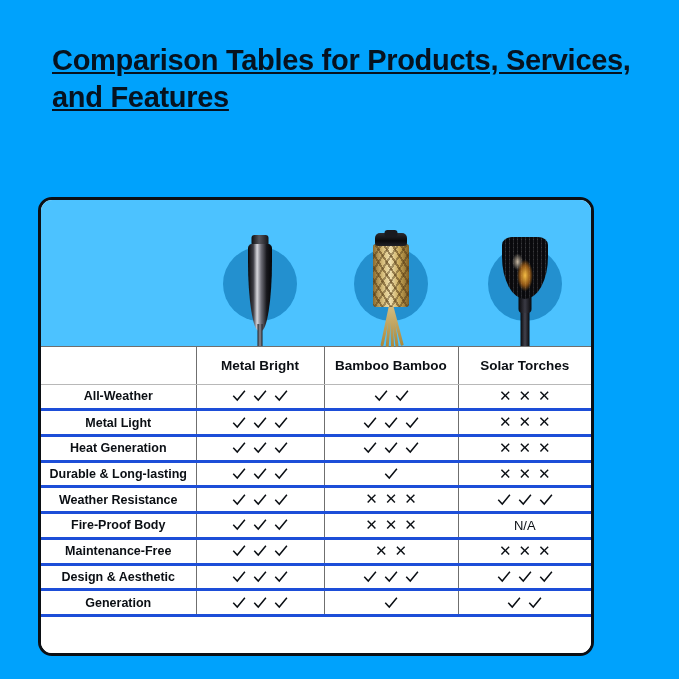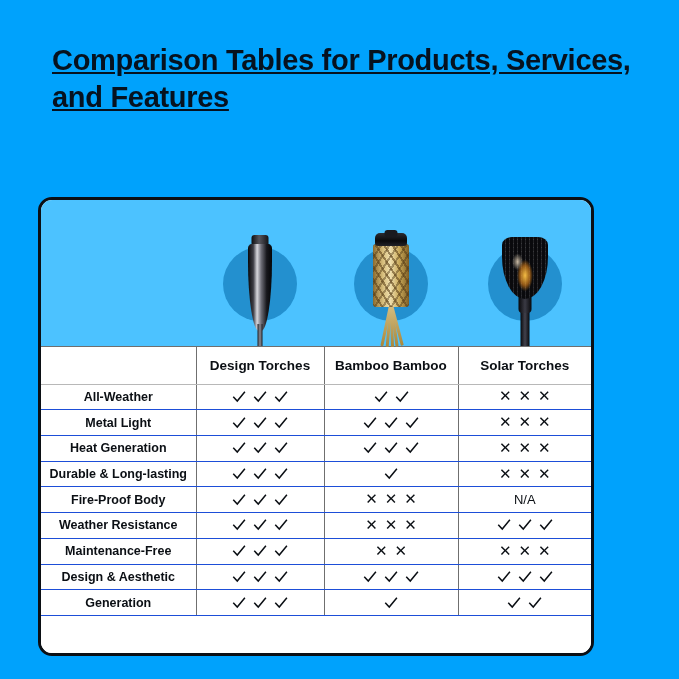--- a/index.html
+++ b/index.html
@@ -175,21 +175,21 @@
     text-align: center;
     font-size: 13.5px;
     font-weight: bold;
     color: #0b0f14;
   }
   .name-row td.feature-blank { border-left: 0; }
 
   
   .data-row td {
     height: 22px;
-    border-bottom: 1px solid #1d4ed8;
+    border-bottom: 3px solid #1d4ed8;
     border-left: 1px solid #6f6f6f;
     text-align: center;
     vertical-align: middle;
   }
   .data-row td.feature-label {
     border-left: 0;
     font-size: 12.5px;
     font-weight: bold;
     color: #0b0f14;
     text-align: center;
@@ -276,21 +276,21 @@
               <div class="solar-pole"></div>
               <div class="solar-neck"></div>
               <div class="solar-head"></div>
             </div>
           </div>
         </td>
       </tr>
 
       <tr class="name-row">
         <td class="feature-blank"></td>
-        <td>Design Torches</td>
+        <td>Metal Bright</td>
         <td>Bamboo Bamboo</td>
         <td>Solar Torches</td>
       </tr>
 
       <tr class="data-row">
           <td class="feature-label">All-Weather</td>
           <td>
             <div class="marks">
               <svg viewBox="0 0 16 16" class="mk-check">
                 <path d="M2 8.4 L6 12.6 L14.2 2.6" fill="none" stroke="#0b0f14" stroke-width="1.7" stroke-linecap="square"></path>
@@ -417,20 +417,56 @@
           </td>
           <td>
             <div class="marks">
               <span class="mk-x">✕</span>
               <span class="mk-x">✕</span>
               <span class="mk-x">✕</span>
             </div>
           </td>
         </tr>
         <tr class="data-row">
+          <td class="feature-label">Weather Resistance</td>
+          <td>
+            <div class="marks">
+              <svg viewBox="0 0 16 16" class="mk-check">
+                <path d="M2 8.4 L6 12.6 L14.2 2.6" fill="none" stroke="#0b0f14" stroke-width="1.7" stroke-linecap="square"></path>
+              </svg>
+              <svg viewBox="0 0 16 16" class="mk-check">
+                <path d="M2 8.4 L6 12.6 L14.2 2.6" fill="none" stroke="#0b0f14" stroke-width="1.7" stroke-linecap="square"></path>
+              </svg>
+              <svg viewBox="0 0 16 16" class="mk-check">
+                <path d="M2 8.4 L6 12.6 L14.2 2.6" fill="none" stroke="#0b0f14" stroke-width="1.7" stroke-linecap="square"></path>
+              </svg>
+            </div>
+          </td>
+          <td>
+            <div class="marks">
+              <span class="mk-x">✕</span>
+              <span class="mk-x">✕</span>
+              <span class="mk-x">✕</span>
+            </div>
+          </td>
+          <td>
+            <div class="marks">
+              <svg viewBox="0 0 16 16" class="mk-check">
+                <path d="M2 8.4 L6 12.6 L14.2 2.6" fill="none" stroke="#0b0f14" stroke-width="1.7" stroke-linecap="square"></path>
+              </svg>
+              <svg viewBox="0 0 16 16" class="mk-check">
+                <path d="M2 8.4 L6 12.6 L14.2 2.6" fill="none" stroke="#0b0f14" stroke-width="1.7" stroke-linecap="square"></path>
+              </svg>
+              <svg viewBox="0 0 16 16" class="mk-check">
+                <path d="M2 8.4 L6 12.6 L14.2 2.6" fill="none" stroke="#0b0f14" stroke-width="1.7" stroke-linecap="square"></path>
+              </svg>
+            </div>
+          </td>
+        </tr>
+        <tr class="data-row">
           <td class="feature-label">Fire-Proof Body</td>
           <td>
             <div class="marks">
               <svg viewBox="0 0 16 16" class="mk-check">
                 <path d="M2 8.4 L6 12.6 L14.2 2.6" fill="none" stroke="#0b0f14" stroke-width="1.7" stroke-linecap="square"></path>
               </svg>
               <svg viewBox="0 0 16 16" class="mk-check">
                 <path d="M2 8.4 L6 12.6 L14.2 2.6" fill="none" stroke="#0b0f14" stroke-width="1.7" stroke-linecap="square"></path>
               </svg>
               <svg viewBox="0 0 16 16" class="mk-check">
@@ -441,56 +477,20 @@
           <td>
             <div class="marks">
               <span class="mk-x">✕</span>
               <span class="mk-x">✕</span>
               <span class="mk-x">✕</span>
             </div>
           </td>
           <td>
             <div class="marks">
               <span class="mk-na">N/A</span>
-            </div>
-          </td>
-        </tr>
-        <tr class="data-row">
-          <td class="feature-label">Weather Resistance</td>
-          <td>
-            <div class="marks">
-              <svg viewBox="0 0 16 16" class="mk-check">
-                <path d="M2 8.4 L6 12.6 L14.2 2.6" fill="none" stroke="#0b0f14" stroke-width="1.7" stroke-linecap="square"></path>
-              </svg>
-              <svg viewBox="0 0 16 16" class="mk-check">
-                <path d="M2 8.4 L6 12.6 L14.2 2.6" fill="none" stroke="#0b0f14" stroke-width="1.7" stroke-linecap="square"></path>
-              </svg>
-              <svg viewBox="0 0 16 16" class="mk-check">
-                <path d="M2 8.4 L6 12.6 L14.2 2.6" fill="none" stroke="#0b0f14" stroke-width="1.7" stroke-linecap="square"></path>
-              </svg>
-            </div>
-          </td>
-          <td>
-            <div class="marks">
-              <span class="mk-x">✕</span>
-              <span class="mk-x">✕</span>
-              <span class="mk-x">✕</span>
-            </div>
-          </td>
-          <td>
-            <div class="marks">
-              <svg viewBox="0 0 16 16" class="mk-check">
-                <path d="M2 8.4 L6 12.6 L14.2 2.6" fill="none" stroke="#0b0f14" stroke-width="1.7" stroke-linecap="square"></path>
-              </svg>
-              <svg viewBox="0 0 16 16" class="mk-check">
-                <path d="M2 8.4 L6 12.6 L14.2 2.6" fill="none" stroke="#0b0f14" stroke-width="1.7" stroke-linecap="square"></path>
-              </svg>
-              <svg viewBox="0 0 16 16" class="mk-check">
-                <path d="M2 8.4 L6 12.6 L14.2 2.6" fill="none" stroke="#0b0f14" stroke-width="1.7" stroke-linecap="square"></path>
-              </svg>
             </div>
           </td>
         </tr>
         <tr class="data-row">
           <td class="feature-label">Maintenance-Free</td>
           <td>
             <div class="marks">
               <svg viewBox="0 0 16 16" class="mk-check">
                 <path d="M2 8.4 L6 12.6 L14.2 2.6" fill="none" stroke="#0b0f14" stroke-width="1.7" stroke-linecap="square"></path>
               </svg>

